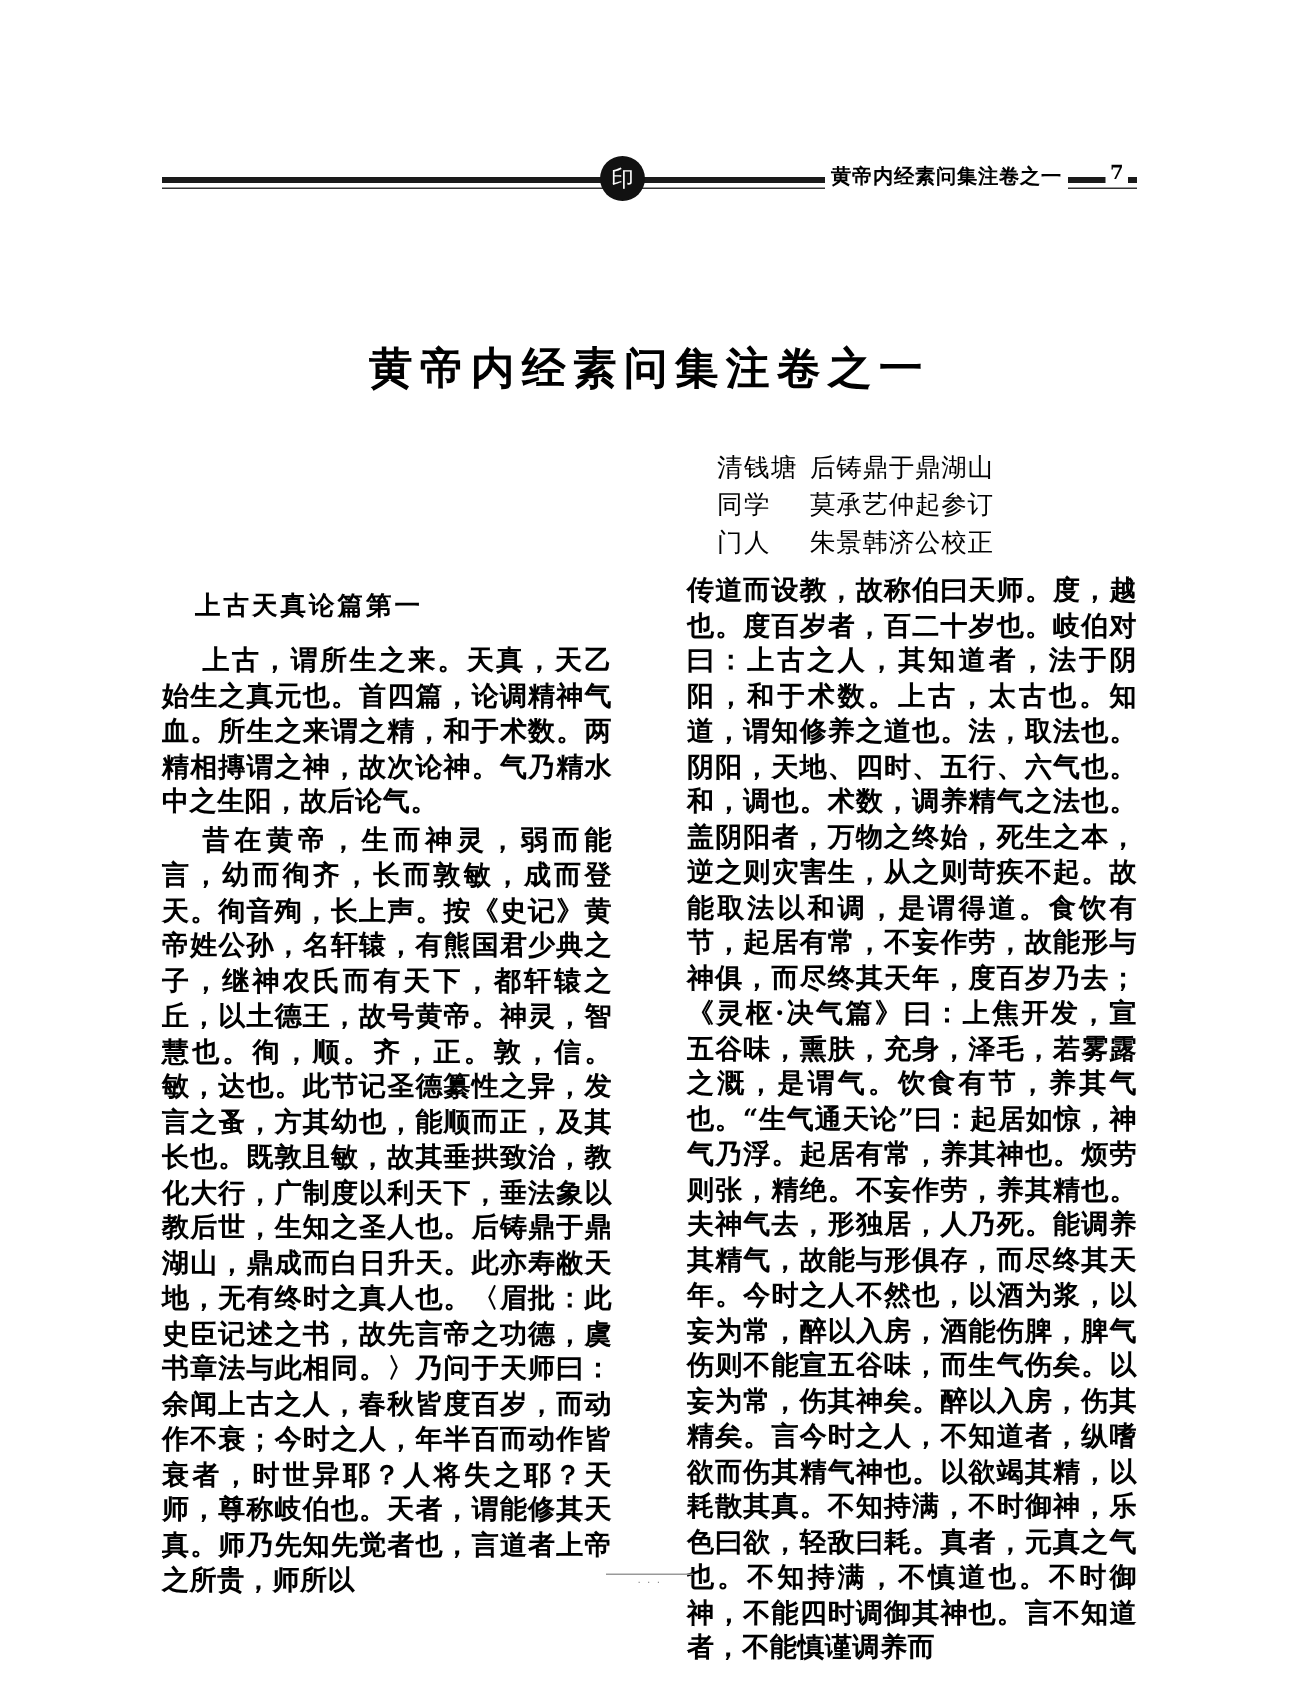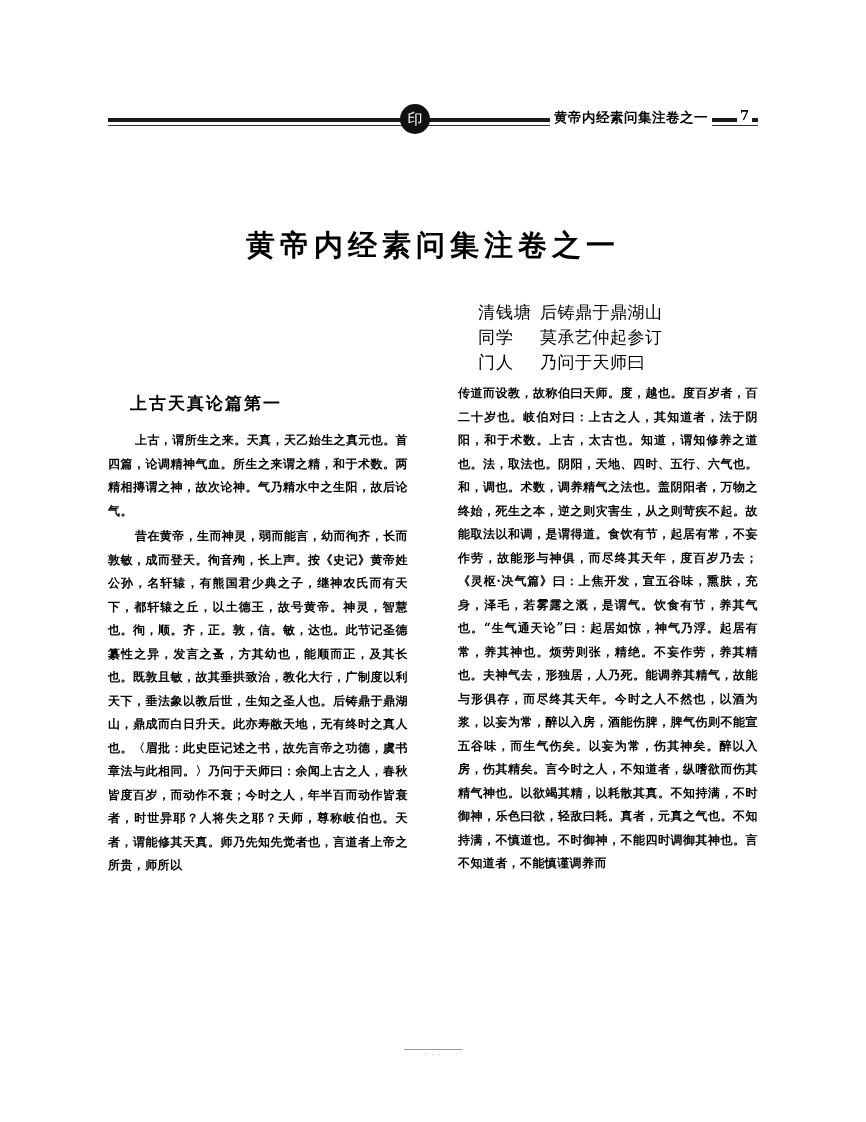--- a/index.html
+++ b/index.html
@@ -132,21 +132,21 @@
   .col-right { left: 350px; }
 
   .section-title {
     font-size: 17px;
     font-weight: bold;
     letter-spacing: 2px;
     margin: 10px 0 14px 22px;
   }
   p.body {
     margin: 0 0 2px 0;
-    font-size: 12px;
+    font-size: 18px;
     line-height: 23.5px;
     text-align: justify;
     text-justify: inter-ideograph;
     letter-spacing: 0.4px;
     font-weight: bold;
   }
   p.body.indent {
     text-indent: 27px;
   }
 
@@ -189,21 +189,21 @@
     <div class="byline-row">
       <span class="byline-role">清钱塘</span>
       <span class="byline-name">后铸鼎于鼎湖山</span>
     </div>
     <div class="byline-row">
       <span class="byline-role">同学</span>
       <span class="byline-name">莫承艺仲起参订</span>
     </div>
     <div class="byline-row">
       <span class="byline-role">门人</span>
-      <span class="byline-name">乃问于天师曰</span>
+      <span class="byline-name">朱景韩济公校正</span>
     </div>
   </div>
 
   <div class="columns">
 
     <div class="col col-left">
       <div class="section-title">上古天真论篇第一</div>
       <p class="body indent">上古，谓所生之来。天真，天乙始生之真元也。首四篇，论调精神气血。所生之来谓之精，和于术数。两精相摶谓之神，故次论神。气乃精水中之生阳，故后论气。</p>
       <p class="body indent">昔在黄帝，生而神灵，弱而能言，幼而徇齐，长而敦敏，成而登天。徇音殉，长上声。按《史记》黄帝姓公孙，名轩辕，有熊国君少典之子，继神农氏而有天下，都轩辕之丘，以土德王，故号黄帝。神灵，智慧也。徇，顺。齐，正。敦，信。敏，达也。此节记圣德纂性之异，发言之蚤，方其幼也，能顺而正，及其长也。既敦且敏，故其垂拱致治，教化大行，广制度以利天下，垂法象以教后世，生知之圣人也。后铸鼎于鼎湖山，鼎成而白日升天。此亦寿敝天地，无有终时之真人也。〈眉批：此史臣记述之书，故先言帝之功德，虞书章法与此相同。〉乃问于天师曰：余闻上古之人，春秋皆度百岁，而动作不衰；今时之人，年半百而动作皆衰者，时世异耶？人将失之耶？天师，尊称岐伯也。天者，谓能修其天真。师乃先知先觉者也，言道者上帝之所贵，师所以</p>
     </div>

